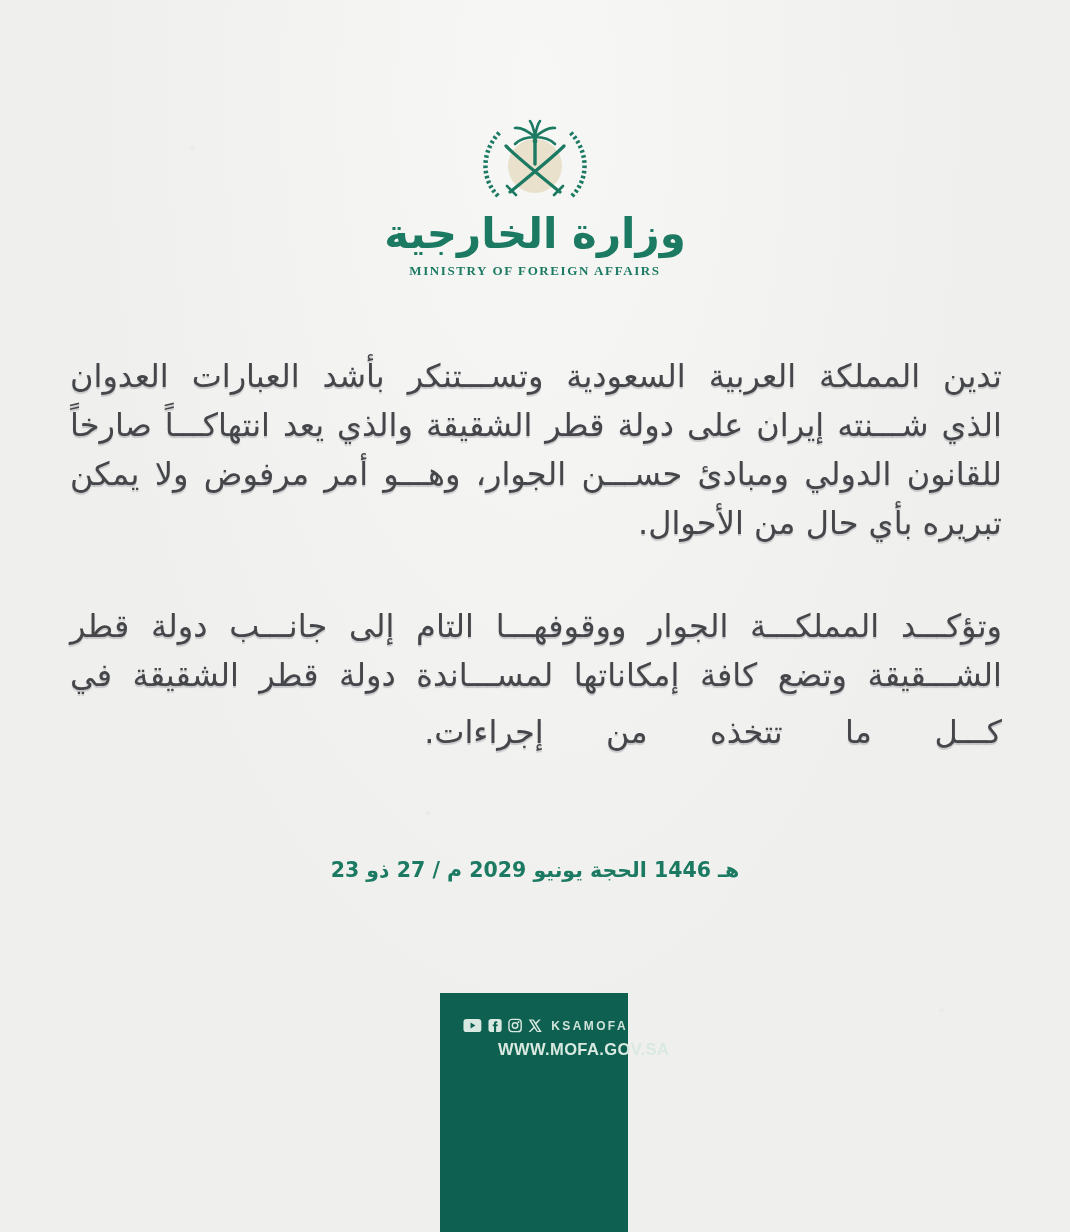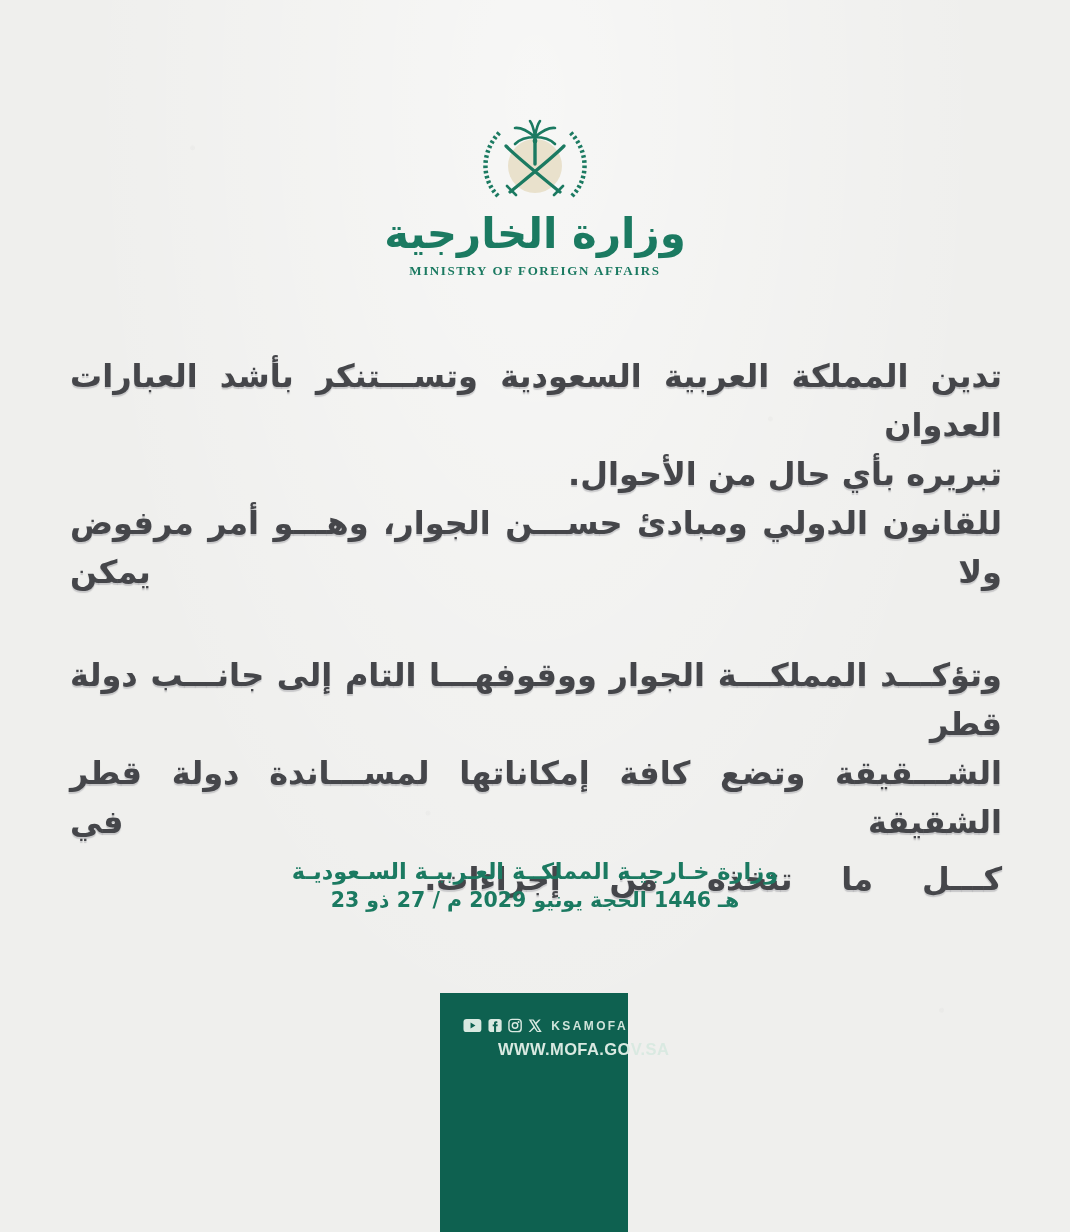--- a/index.html
+++ b/index.html
@@ -38,21 +38,21 @@
   }
 
   
   .statement {
     position:absolute; top:352px; left:70px; right:68px;
     direction:rtl;
     color:var(--ink,#45464a);
   }
   .paragraph { margin:0 0 54px 0; }
   .line {
-    font-size:32px; font-weight:bold;
+    font-size:32px; font-weight:normal;
     line-height:49px;
     text-align:justify;
     text-align-last:justify;
     text-shadow:0 2px 1px rgba(110,110,118,0.30);
     white-space:normal;
   }
   .line.last-right { text-align-last:right; }
   .line.stretch-right { width:62%; text-align-last:justify;margin-top:8px; }
 
   
@@ -119,32 +119,32 @@
       <path d="M75,29 Q62,29 55,36 M75,29 Q63,19 55,20 M75,29 Q88,29 95,36 M75,29 Q87,19 95,20 M75,28 Q73,17 70,13 M75,28 Q77,17 80,13" fill="none" stroke="#1b7a61" stroke-width="2.6" stroke-linecap="round"></path>
       <circle cx="75" cy="33" r="2.4" fill="#1b7a61"></circle>
     </svg>
     <div class="calligraphy">وزارة الخارجية</div>
     <div class="ministry-en">MINISTRY OF FOREIGN AFFAIRS</div>
   </div>
 
   <div class="statement">
     <div class="paragraph">
       <div class="line">تدين المملكة العربية السعودية وتســـتنكر بأشد العبارات العدوان</div>
+      <div class="line">الذي شـــنته إيران على دولة قطر الشقيقة والذي يعد انتهاكـــاً صارخاً</div>
+      <div class="line">للقانون الدولي ومبادئ حســـن الجوار، وهـــو أمر مرفوض ولا يمكن</div>
       <div class="line last-right">تبريره بأي حال من الأحوال.</div>
-      <div class="line">للقانون الدولي ومبادئ حســـن الجوار، وهـــو أمر مرفوض ولا يمكن</div>
     </div>
     <div class="paragraph">
       <div class="line">وتؤكـــد المملكـــة الجوار ووقوفهـــا التام إلى جانـــب دولة قطر</div>
       <div class="line">الشـــقيقة وتضع كافة إمكاناتها لمســـاندة دولة قطر الشقيقة في</div>
       <div class="line stretch-right">كـــل ما تتخذه من إجراءات.</div>
     </div>
   </div>
 
   <div class="attribution">
-    <div class="issuer">وزارة خـارجيـة المملكــة العـربيـة السـعوديـة</div>
     <div class="date">23 يونيو 2029 م / 27 ذو‎ الحجة‎ 1446 هـ</div>
   </div>
 
   <div class="footer-card">
     <div class="social-row">
       <svg width="20" height="15" viewBox="0 0 20 15">
         <rect x="0.5" y="0.5" width="19" height="14" rx="3.4" fill="#d9e9e1"></rect>
         <path d="M8,4.4 L13.2,7.5 L8,10.6 Z" fill="#0e6150"></path>
       </svg>
       <svg width="15" height="15" viewBox="0 0 15 15">

